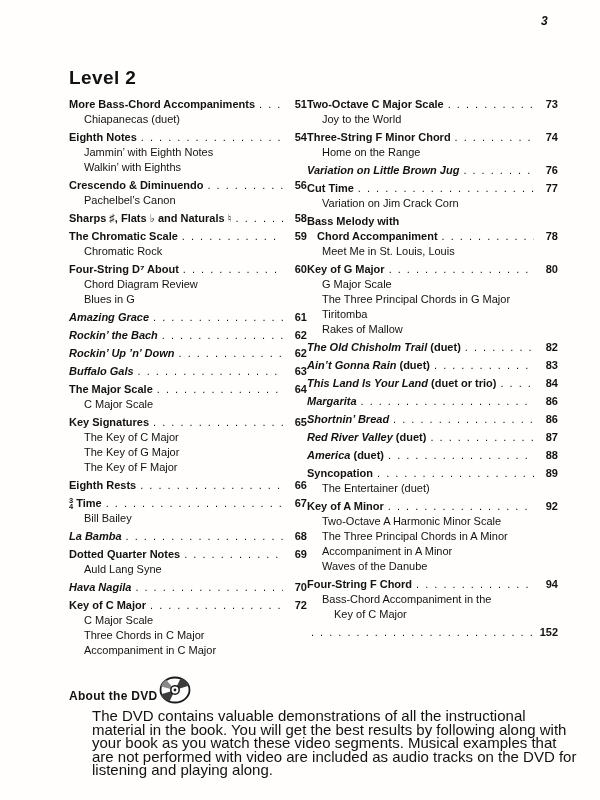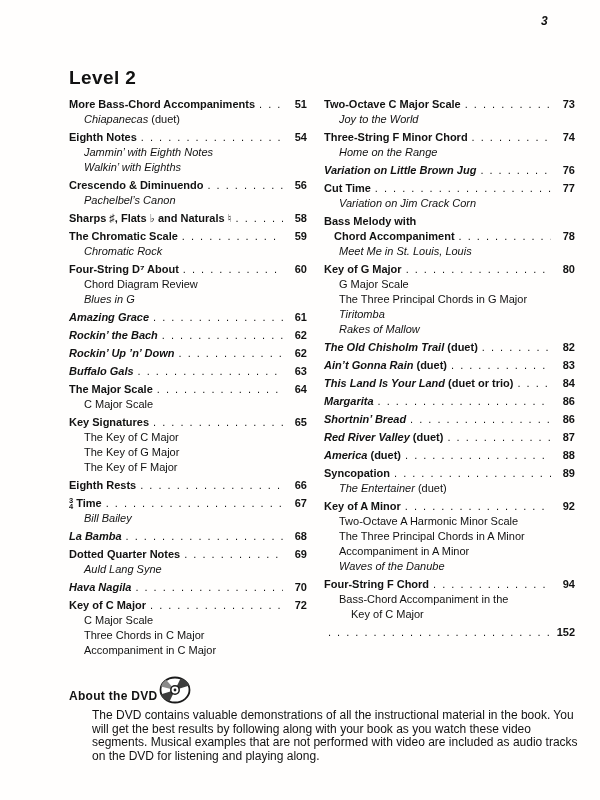--- a/index.html
+++ b/index.html
@@ -16,21 +16,21 @@
     font-size:12px; font-weight:700; font-style:italic;
   }
 
   .content { position:absolute; left:55px; top:68px; width:506px;margin-left:14px; }
 
   h1.level-title {
     margin:0 0 9px 0;
     font-size:19px; line-height:20px; font-weight:700; letter-spacing:.4px;
   }
 
-  .columns { display:flex; gap:17px; }
+  .columns { display:flex; }
   .col { width:238px; }
   .col.right { width:251px; }
 
   .toc-entry { margin-bottom:3px; }
   .toc-row { display:flex; align-items:baseline; font-size:11px; line-height:15px; }
   .toc-row.cont { margin-left:10px; }
   .title { white-space:nowrap; }
   .t-b  { font-weight:700; }
   .t-bi { font-weight:700; font-style:italic; }
   .sfx  { font-weight:700; font-style:normal; }
@@ -38,38 +38,38 @@
   .leader { flex:1 1 auto; overflow:hidden; white-space:nowrap; margin:0 3px 0 4px; }
   .leader::after {
     content:". . . . . . . . . . . . . . . . . . . . . . . . . . . . . . . . . . . . . . . . . . . . .";
     font-weight:400; letter-spacing:1.5px; font-size:11px;
   }
   .pg { font-weight:700; min-width:21px; text-align:right; }
 
   .toc-preline { font-size:11px; line-height:15px; font-weight:700; }
   .toc-sub { font-size:11px; line-height:15px; padding-left:15px; }
   .toc-sub.ind2 { padding-left:27px; }
-  .sub-text.it { font-style:italic; }
+  .sub-text.it { }
   .sub-sfx { font-style:normal; }
 
   .timesig {
     display:inline-block; text-align:center;
     font-size:7.5px; line-height:6px; font-weight:700;
     vertical-align:-2px; margin-right:3px;
   }
   .timesig span { display:block; }
 
   .about { margin-top:12px; }
   .about-head { display:flex; align-items:flex-end; height:30px; }
   h2.about-title { margin:0; font-size:12px; font-weight:700; letter-spacing:.3px; }
   .dvd-icon { display:inline-block; margin-left:-1px; transform:translateY(7px); }
 
   .about-text {
     margin:6px 0 0 23px; width:488px;
-    font-size:12px; line-height:13.5px;
+    font-size:15px; line-height:13.5px;
   }
 </style>
 </head>
 <body>
 
 <div class="page">
   <div class="corner-pgnum">3</div>
 
   <div class="content">
     <h1 class="level-title">Level 2</h1>

